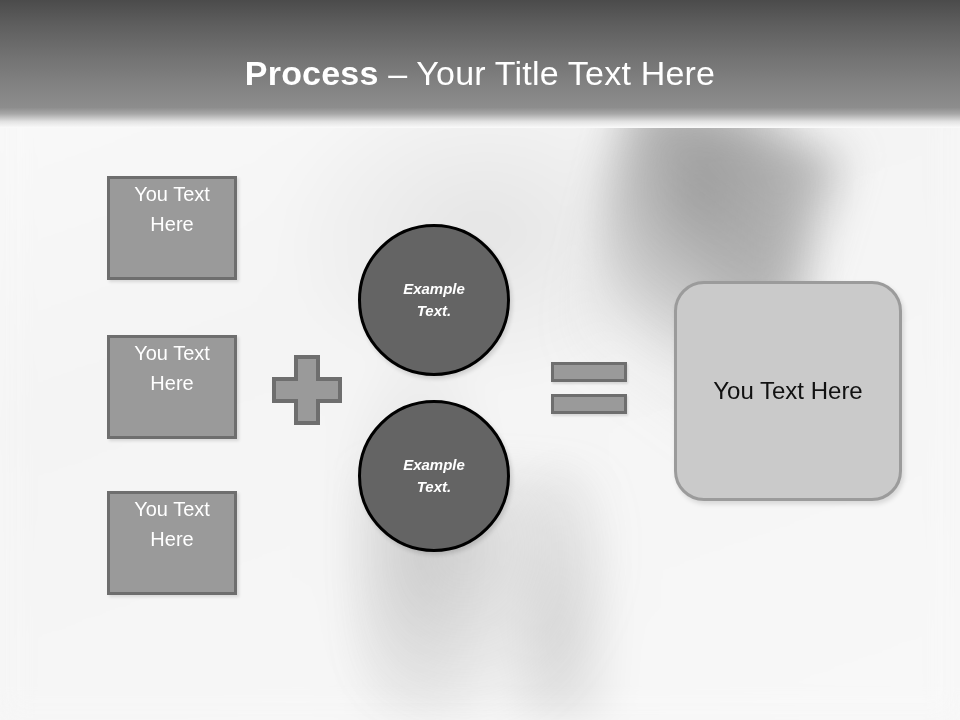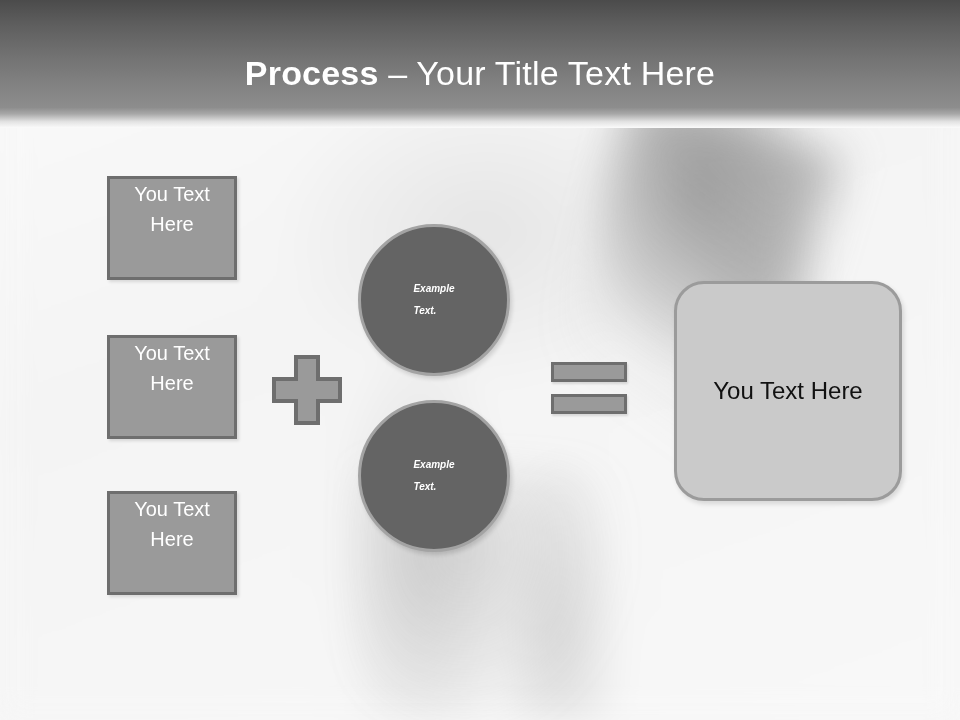--- a/index.html
+++ b/index.html
@@ -113,28 +113,28 @@
     height: 70px;
   }
 
   
   .circle {
     position: absolute;
     width: 152px;
     height: 152px;
     border-radius: 50%;
     background: #646464;
-    border: 3px solid #a3a3a3;
+    border: 3px solid #000000;
     box-sizing: border-box;
     color: #ffffff;
-    font-size: 10px;
+    font-size: 15px;
     line-height: 22px;
     font-weight: bold;
     font-style: italic;
-    text-align: left;
+    text-align: center;
     display: flex;
     align-items: center;
     justify-content: center;
     box-shadow: 2px 3px 4px rgba(0,0,0,0.14);
   }
   .circle-1 { left: 358px; top: 224px; }
   .circle-2 { left: 358px; top: 400px; }
 
   
   .equals {

